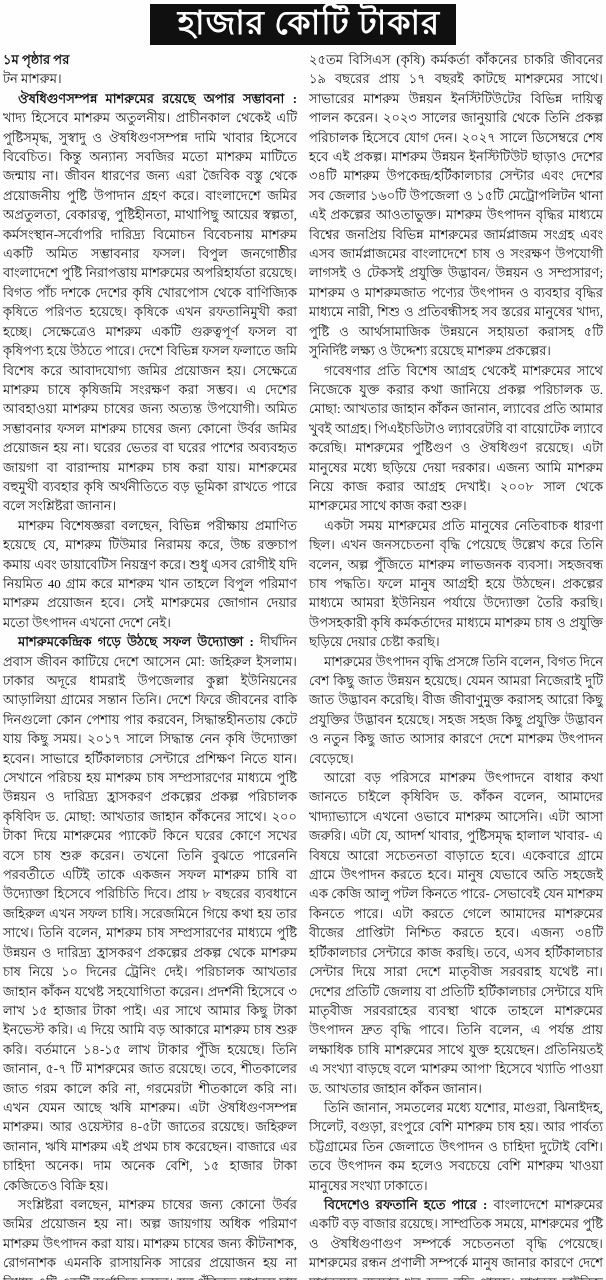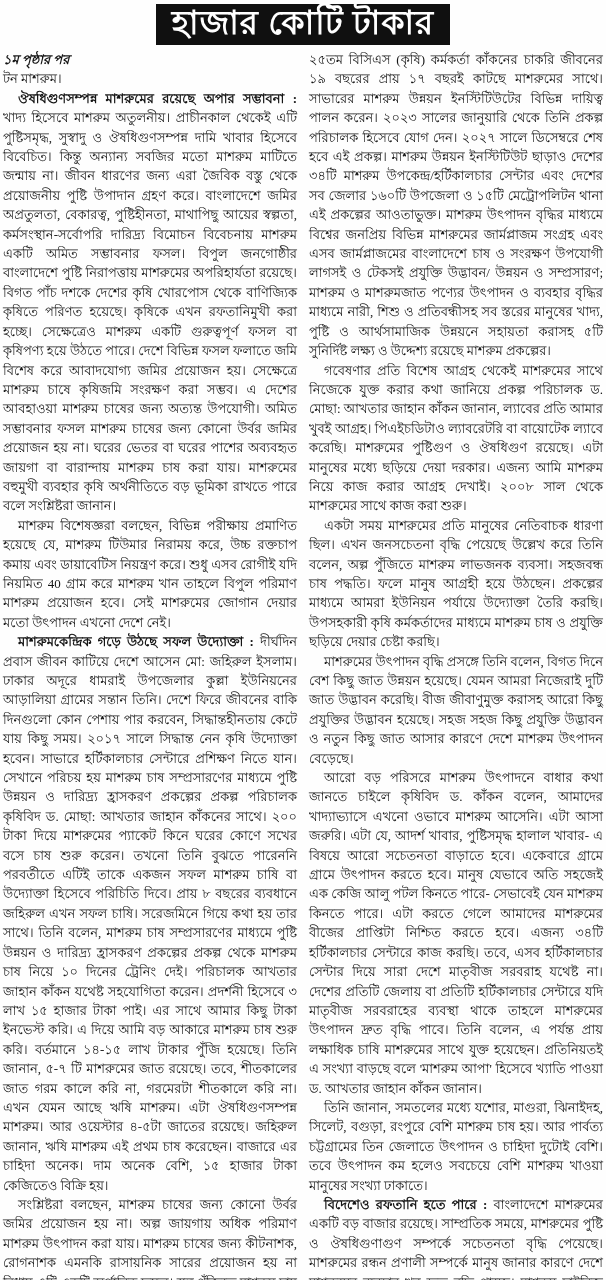--- a/index.html
+++ b/index.html
@@ -12,42 +12,41 @@
     font-family: "Liberation Serif", "DejaVu Serif", serif;
     color: #151515;
     box-sizing: border-box;
     padding: 4px 3px 0 3px;
   }
   .headline-bar {
     background: #101010;
     color: #ffffff;
     width: fit-content;
     margin: 0 auto 5px auto;
-    padding: 1px 16px 4px 16px;
+    padding: 1px 16px 4px 28px;
     font-size: 33px;
     line-height: 36px;
     font-weight: bold;
     letter-spacing: 1px;
     text-align: center;
   }
   .columns {
     display: flex;
     gap: 12px;
   }
   .col {
     width: 294px;
     text-align: justify;
     font-size: 13px;
     line-height: 19.4px;
   }
   .col p { margin: 0; text-indent: 15px; }
   .col p.noindent { text-indent: 0; }
   .note {
     font-weight: bold;
-    font-style: italic;
     text-indent: 0 !important;
   }
   .lead { font-weight: bold; }
 </style>
 </head>
 <body>
 
 <div class="page">
 
   <div class="headline-bar">

